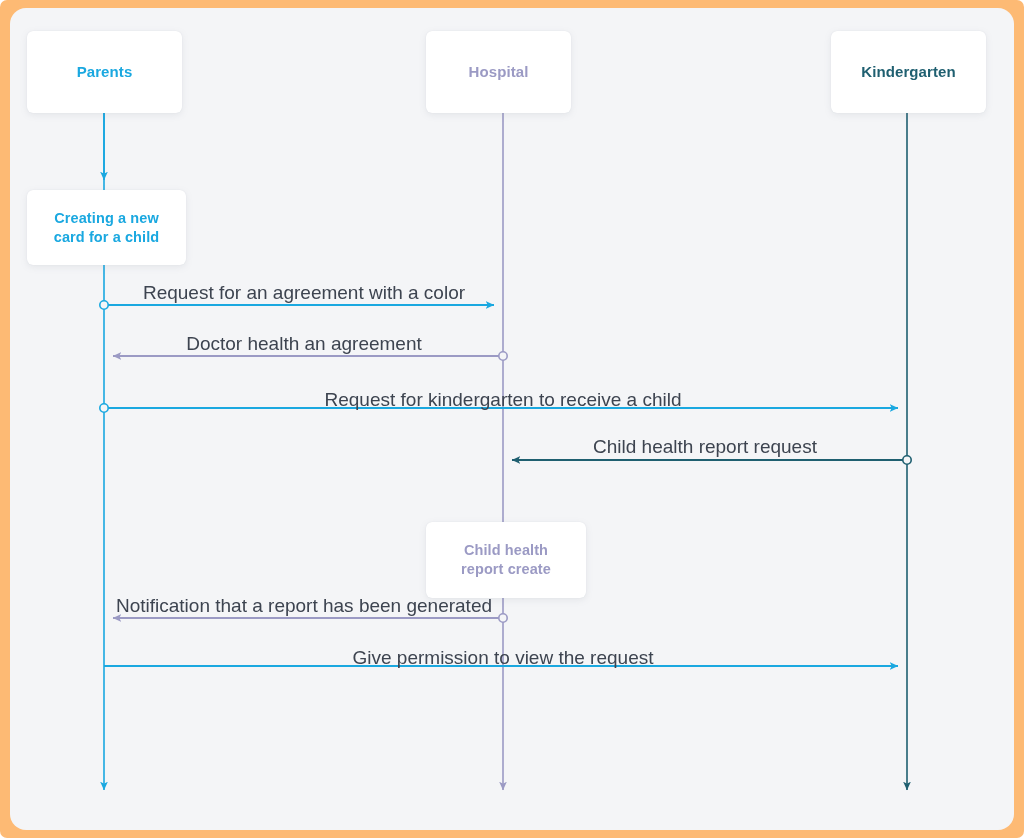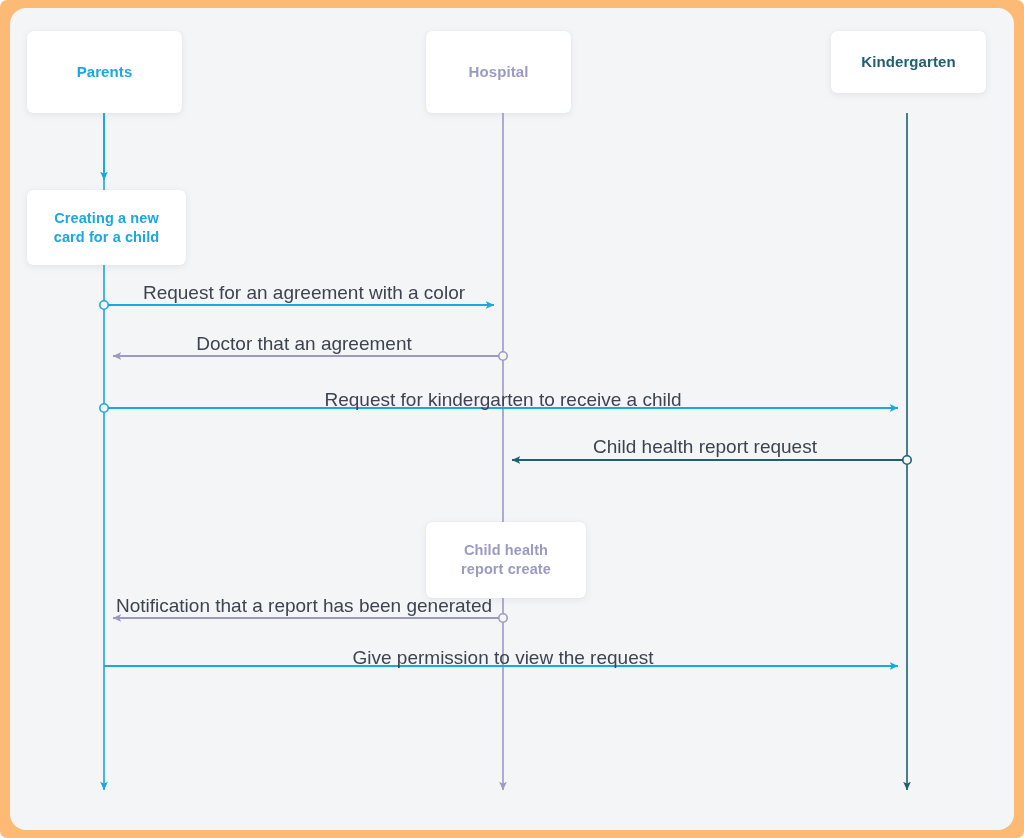--- a/index.html
+++ b/index.html
@@ -124,33 +124,33 @@
       </g>
   </svg>
 
   <div id="cards-layer">
       <div class="card card-actor" style="left: 27px; top: 31px; width: 155px; height: 82px;">
         <span class="card-title" style="color: rgb(26, 168, 224);">Parents</span>
       </div>
       <div class="card card-actor" style="left: 426px; top: 31px; width: 145px; height: 82px;">
         <span class="card-title" style="color: rgb(155, 154, 196);">Hospital</span>
       </div>
-      <div class="card card-actor" style="left: 831px; top: 31px; width: 155px; height: 62px;">
+      <div class="card card-actor" style="left: 831px; top: 31px; width: 155px; height: 82px;">
         <span class="card-title" style="color: rgb(31, 95, 112);">Kindergarten</span>
       </div>
       <div class="card card-activation" style="left: 27px; top: 190px; width: 159px; height: 75px;">
         <span class="card-title" style="color: rgb(26, 168, 224);">Creating a new
 card for a child</span>
       </div>
       <div class="card card-activation" style="left: 426px; top: 493px; width: 160px; height: 76px; margin-top: 29px;">
         <span class="card-title" style="color: rgb(155, 154, 196);">Child health
 report create</span>
       </div>
     </div>
   <div id="labels-layer">
       <div class="msg-label" style="left: 304px; top: 282px; color: rgb(61, 68, 80);">Request for an agreement with a color</div>
-      <div class="msg-label" style="left: 304px; top: 333px; color: rgb(61, 68, 80);">Doctor that an agreement</div>
+      <div class="msg-label" style="left: 304px; top: 333px; color: rgb(61, 68, 80);">Doctor health an agreement</div>
       <div class="msg-label" style="left: 503px; top: 389px; color: rgb(61, 68, 80);">Request for kindergarten to receive a child</div>
       <div class="msg-label" style="left: 705px; top: 436px; color: rgb(61, 68, 80);">Child health report request</div>
       <div class="msg-label" style="left: 304px; top: 595px; color: rgb(61, 68, 80); text-align: right;">Notification that a report has been generated</div>
       <div class="msg-label" style="left: 503px; top: 647px; color: rgb(61, 68, 80);">Give permission to view the request</div>
     </div>
 </div>
 
 </body></html>

